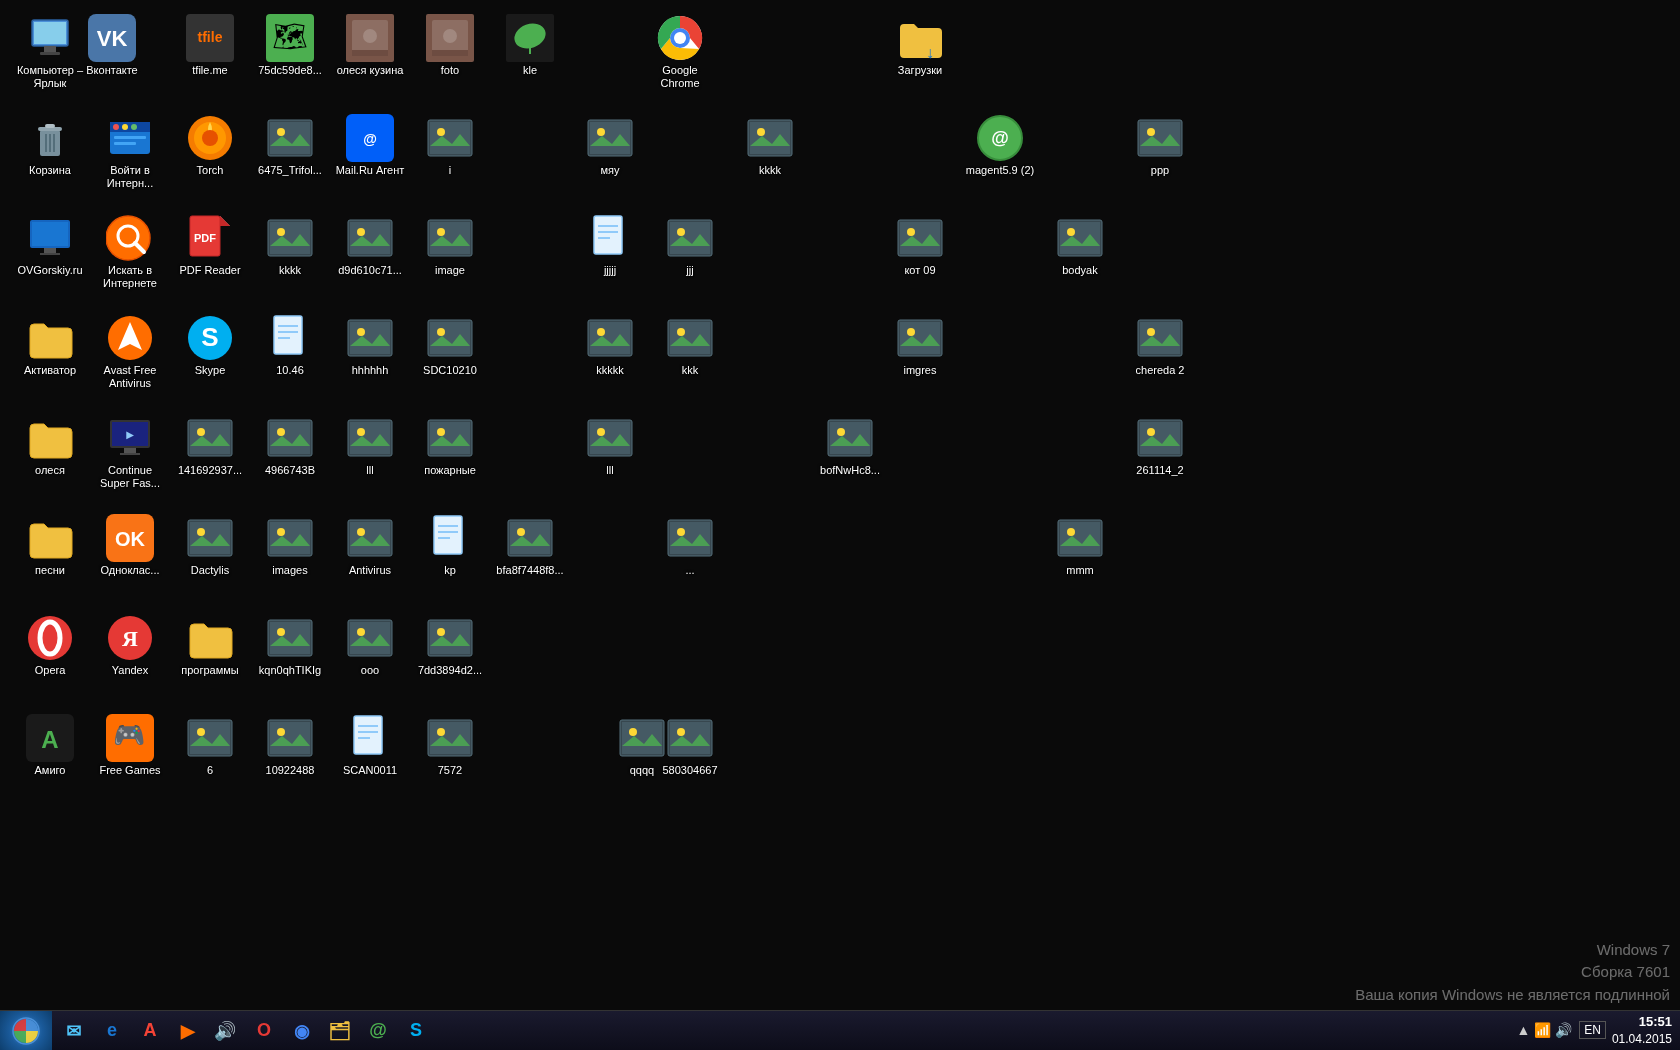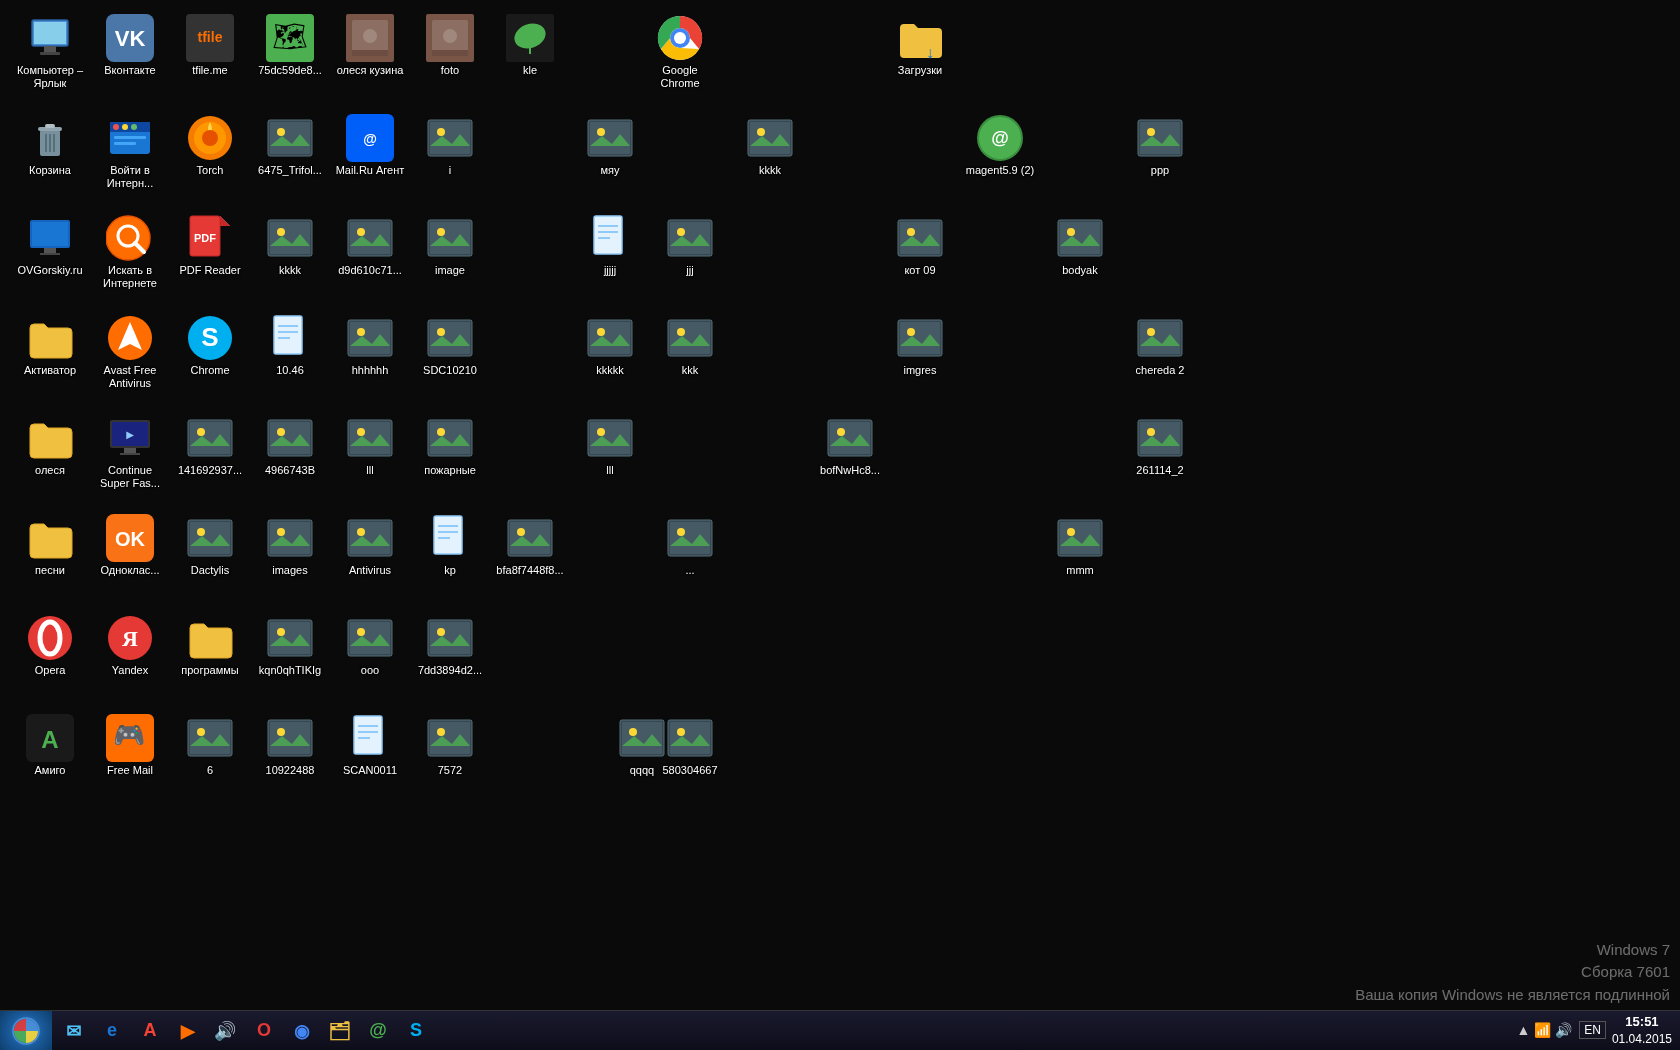--- a/index.html
+++ b/index.html
@@ -94,21 +94,21 @@
     }
     .taskbar-right {
       display: flex;
       align-items: center;
       padding: 0 8px;
       gap: 6px;
       font-size: 11px;
       color: #fff;
     }
     .taskbar-clock {
-      text-align: center;
+      text-align: right;
       line-height: 1.4;
     }
     .taskbar-clock .time { font-size: 13px; font-weight: bold; }
     .taskbar-clock .date { font-size: 12px; }
     .windows-watermark {
       position: absolute;
       bottom: 44px;
       right: 10px;
       text-align: right;
       color: rgba(255,255,255,0.4);
@@ -138,21 +138,21 @@
           <svg width="48" height="48" viewBox="0 0 48 48">
             <rect x="6" y="6" width="36" height="26" rx="2" fill="#4a90d9" stroke="#2a60a0" stroke-width="1.5"></rect>
             <rect x="8" y="8" width="32" height="22" fill="#87ceeb"></rect>
             <rect x="18" y="32" width="12" height="6" fill="#555"></rect>
             <rect x="14" y="38" width="20" height="3" rx="1" fill="#444"></rect>
           </svg>
         </div>
         <div class="icon-label">Компьютер –
 Ярлык</div>
       </div>
-      <div class="desktop-icon" style="left: 90px; top: 10px;">
+      <div class="desktop-icon" style="left: 72px; top: 10px;">
         <div class="icon-img">
           <svg width="48" height="48" viewBox="0 0 48 48">
             <rect width="48" height="48" rx="8" fill="#4a76a8"></rect>
             <text x="24" y="32" font-size="22" fill="white" text-anchor="middle" font-family="Arial" font-weight="bold">VK</text>
           </svg>
         </div>
         <div class="icon-label">Вконтакте</div>
       </div>
       <div class="desktop-icon" style="left: 170px; top: 10px;">
         <div class="icon-img">
@@ -470,21 +470,21 @@
         <div class="icon-label">Avast Free
 Antivirus</div>
       </div>
       <div class="desktop-icon" style="left: 170px; top: 310px;">
         <div class="icon-img">
           <svg width="48" height="48" viewBox="0 0 48 48">
             <circle cx="24" cy="24" r="22" fill="#00aff0"></circle>
             <text x="24" y="32" font-size="26" fill="white" text-anchor="middle" font-family="Arial" font-weight="bold">S</text>
           </svg>
         </div>
-        <div class="icon-label">Chrome</div>
+        <div class="icon-label">Skype</div>
       </div>
       <div class="desktop-icon" style="left: 250px; top: 310px;">
         <div class="icon-img">
           <svg width="48" height="48" viewBox="0 0 48 48">
             <rect x="8" y="2" width="28" height="38" rx="2" fill="#e3f2fd" stroke="#90caf9" stroke-width="1.5"></rect>
             <line x1="12" y1="12" x2="32" y2="12" stroke="#90caf9" stroke-width="2"></line>
             <line x1="12" y1="18" x2="32" y2="18" stroke="#90caf9" stroke-width="2"></line>
             <line x1="12" y1="24" x2="24" y2="24" stroke="#90caf9" stroke-width="2"></line>
           </svg>
         </div>
@@ -816,21 +816,21 @@
         </div>
         <div class="icon-label">Амиго</div>
       </div>
       <div class="desktop-icon" style="left: 90px; top: 710px;">
         <div class="icon-img">
           <svg width="48" height="48" viewBox="0 0 48 48">
             <rect width="48" height="48" rx="6" fill="#ff6d00"></rect>
             <text x="24" y="30" font-size="26" text-anchor="middle">🎮</text>
           </svg>
         </div>
-        <div class="icon-label">Free Mail</div>
+        <div class="icon-label">Free Games</div>
       </div>
       <div class="desktop-icon" style="left: 170px; top: 710px;">
         <div class="icon-img">
           <svg width="48" height="48" viewBox="0 0 48 48">
             <rect x="2" y="6" width="44" height="36" rx="2" fill="#37474f" stroke="#546e7a" stroke-width="1"></rect>
             <rect x="4" y="8" width="40" height="32" fill="#455a64"></rect>
             <circle cx="15" cy="18" r="4" fill="#fdd835"></circle>
             <path d="M4 32 L16 22 L26 30 L34 20 L44 32 Z" fill="#4caf50" opacity="0.8"></path>
           </svg>
         </div>

